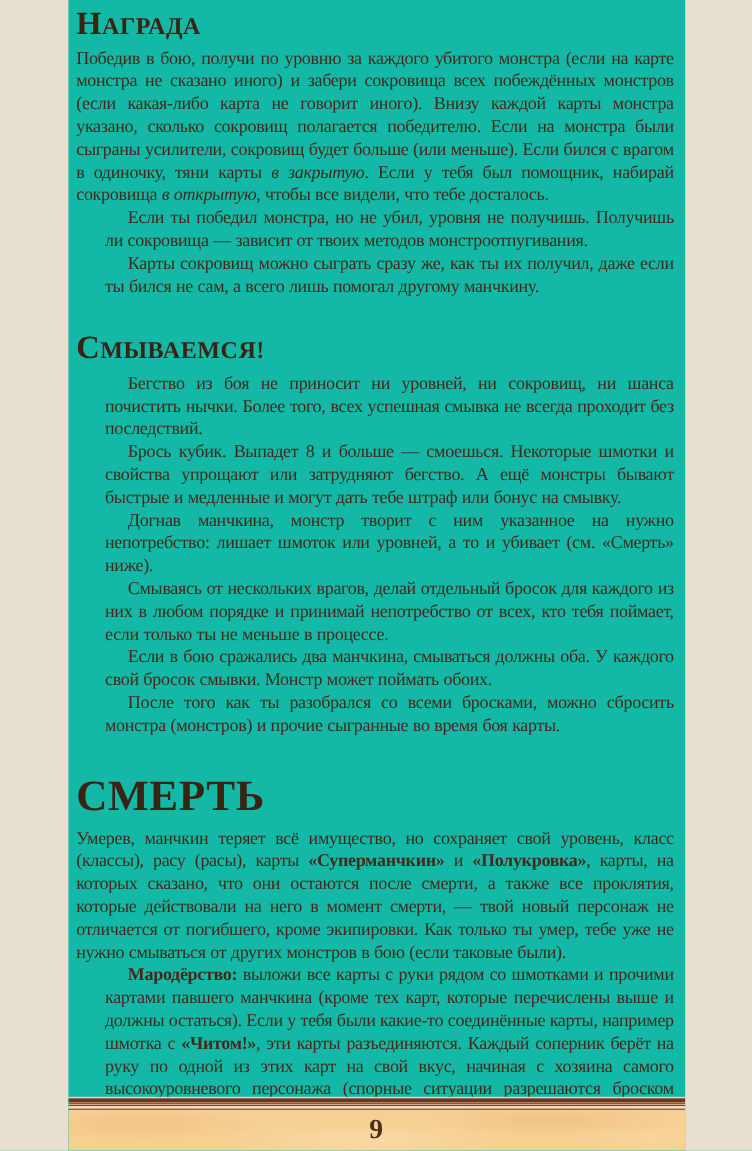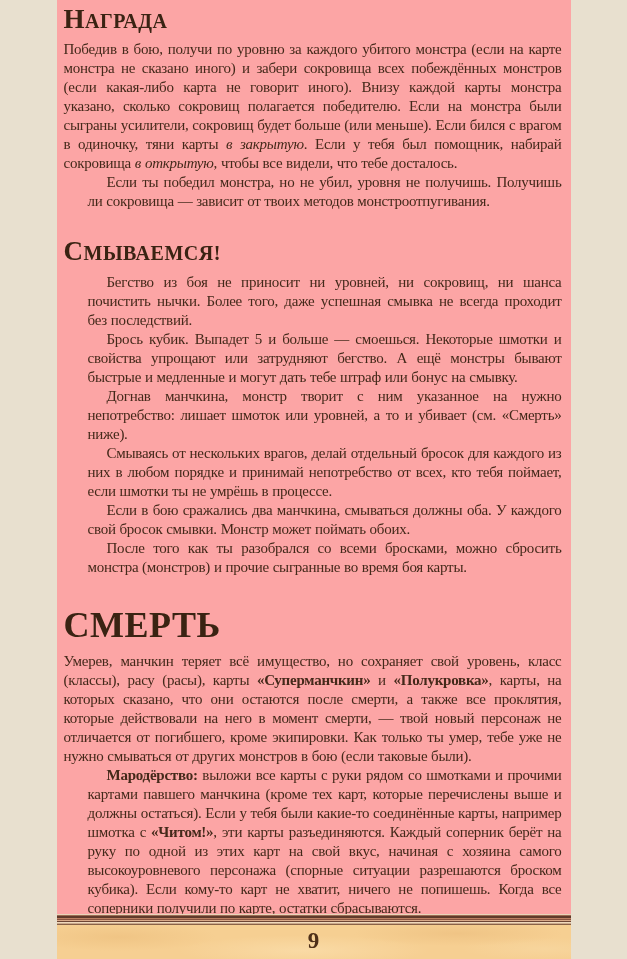--- a/index.html
+++ b/index.html
@@ -4,21 +4,21 @@
 <style>
   * { box-sizing: border-box; }
   html, body { margin: 0; padding: 0; }
   body { background: #e8e0cf; }
 
   .page {
     position: relative;
     width: 514px;
     height: 959px;
     margin: 0 auto;
-    background: #fca5a5;
+    background: #14b8a6;
     overflow: hidden;
     font-family: "Liberation Serif", serif;
     color: #44291a;
   }
 
   .content {
     padding: 5px 9px 0 7px;
   }
 
   
@@ -101,27 +101,28 @@
 </style>
 </head>
 <body>
 
 <div class="page">
   <div class="content">
       <section>
         <div class="heading h2">НАГРАДА</div>
         <p class="para"><span>Победив в бою, получи по уровню за каждого убитого монстра (если на карте монстра не сказано иного) и забери сокровища всех побеждённых монстров (если какая-либо карта не говорит иного). Внизу каждой карты монстра указано, сколько сокровищ полагается победителю. Если на монстра были сыграны усилители, сокровищ будет больше (или меньше). Если бился с врагом в одиночку, тяни карты </span><span class="italic">в закрытую</span><span>. Если у тебя был помощник, набирай сокровища </span><span class="italic">в открытую</span><span>, чтобы все видели, что тебе досталось.</span></p>
         <p class="para ind"><span>Если ты победил монстра, но не убил, уровня не получишь. Получишь ли сокровища — зависит от твоих методов монстроотпугивания.</span></p>
+        <p class="para ind"><span>Карты сокровищ можно сыграть сразу же, как ты их получил, даже если ты бился не сам, а всего лишь помогал другому манчкину.</span></p>
       </section>
       <section>
         <div class="heading h2">СМЫВАЕМСЯ!</div>
-        <p class="para ind"><span>Бегство из боя не приносит ни уровней, ни сокровищ, ни шанса почистить нычки. Более того, даже успешная смывка не всегда проходит без последствий.</span></p>
-        <p class="para ind"><span>Брось кубик. Выпадет 5 и больше — смоешься. Некоторые шмотки и свойства упрощают или затрудняют бегство. А ещё монстры бывают быстрые и медленные и могут дать тебе штраф или бонус на смывку.</span></p>
+        <p class="para ind"><span>Бегство из боя не приносит ни уровней, ни сокровищ, ни шанса почистить нычки. Более того, всех успешная смывка не всегда проходит без последствий.</span></p>
+        <p class="para ind"><span>Брось кубик. Выпадет 8 и больше — смоешься. Некоторые шмотки и свойства упрощают или затрудняют бегство. А ещё монстры бывают быстрые и медленные и могут дать тебе штраф или бонус на смывку.</span></p>
         <p class="para ind"><span>Догнав манчкина, монстр творит с ним указанное на нужно непотребство: лишает шмоток или уровней, а то и убивает (см. «Смерть» ниже).</span></p>
-        <p class="para ind"><span>Смываясь от нескольких врагов, делай отдельный бросок для каждого из них в любом порядке и принимай непотребство от всех, кто тебя поймает, если шмотки ты не умрёшь в процессе.</span></p>
+        <p class="para ind"><span>Смываясь от нескольких врагов, делай отдельный бросок для каждого из них в любом порядке и принимай непотребство от всех, кто тебя поймает, если только ты не меньше в процессе.</span></p>
         <p class="para ind"><span>Если в бою сражались два манчкина, смываться должны оба. У каждого свой бросок смывки. Монстр может поймать обоих.</span></p>
         <p class="para ind"><span>После того как ты разобрался со всеми бросками, можно сбросить монстра (монстров) и прочие сыгранные во время боя карты.</span></p>
       </section>
       <section>
         <div class="heading h1">СМЕРТЬ</div>
         <p class="para"><span>Умерев, манчкин теряет всё имущество, но сохраняет свой уровень, класс (классы), расу (расы), карты </span><span class="bold">«Суперманчкин»</span><span> и </span><span class="bold">«Полукровка»</span><span>, карты, на которых сказано, что они остаются после смерти, а также все проклятия, которые действовали на него в момент смерти, — твой новый персонаж не отличается от погибшего, кроме экипировки. Как только ты умер, тебе уже не нужно смываться от других монстров в бою (если таковые были).</span></p>
         <p class="para ind"><span class="bold">Мародёрство:</span><span> выложи все карты с руки рядом со шмотками и прочими картами павшего манчкина (кроме тех карт, которые перечислены выше и должны остаться). Если у тебя были какие-то соединённые карты, например шмотка с </span><span class="bold">«Читом!»</span><span>, эти карты разъединяются. Каждый соперник берёт на руку по одной из этих карт на свой вкус, начиная с хозяина самого высокоуровневого персонажа (спорные ситуации разрешаются броском кубика). Если кому-то карт не хватит, ничего не попишешь. Когда все соперники получили по карте, остатки сбрасываются.</span></p>
       </section>
     </div>
 

